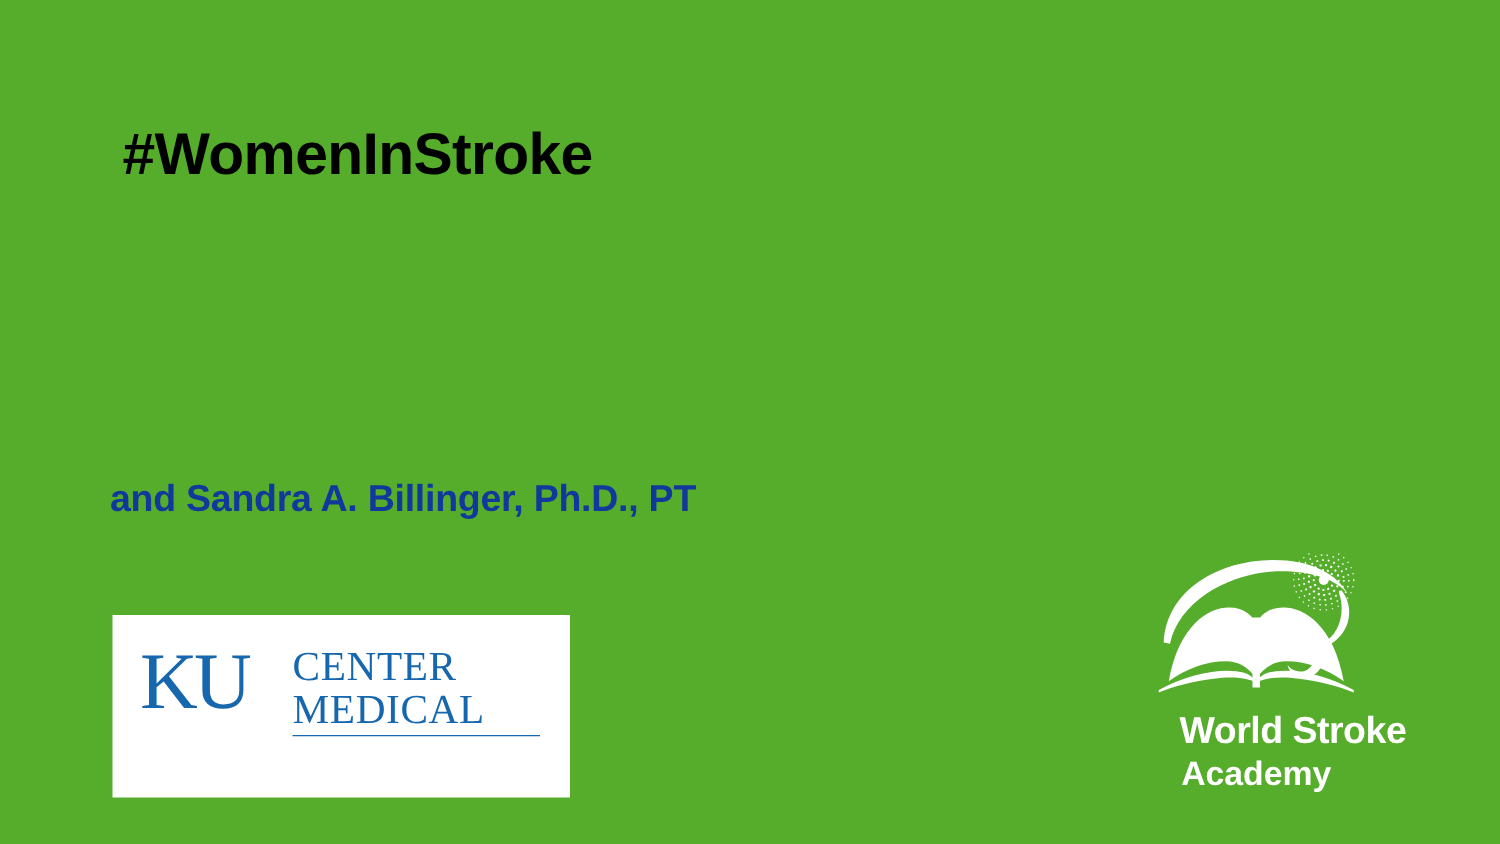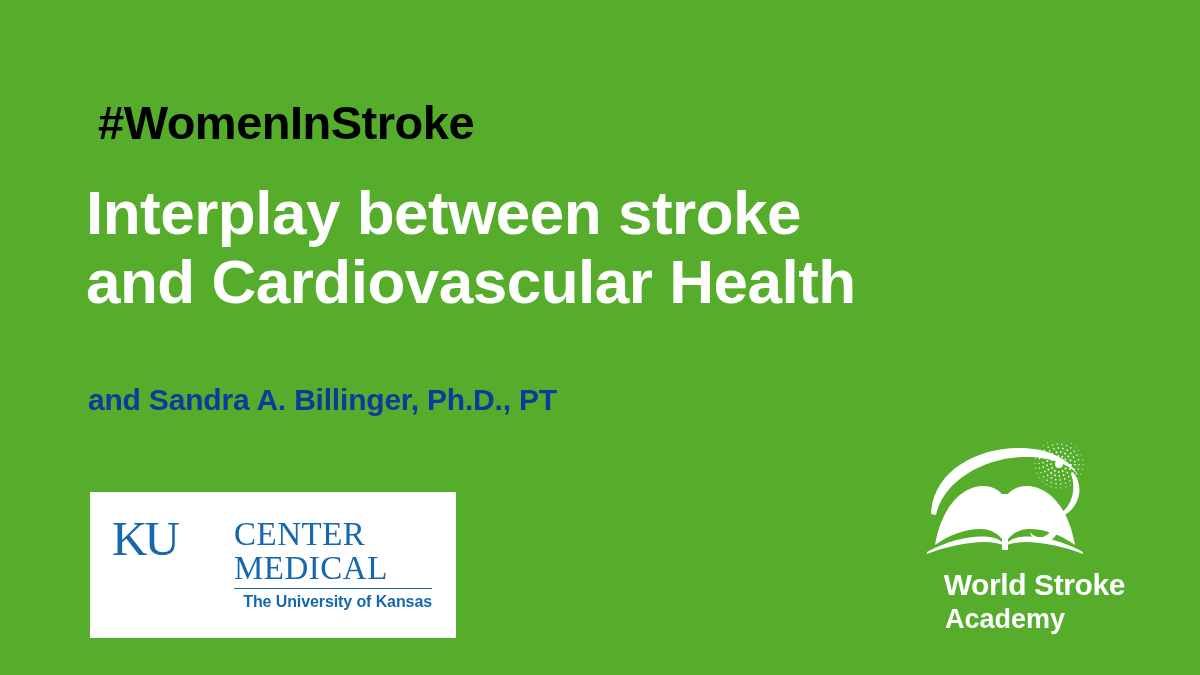--- a/index.html
+++ b/index.html
@@ -88,21 +88,21 @@
     height: 100px;
   }
   .ku-mark {
     position: absolute;
     left: 0;
     top: 0;
     width: 120px;
     height: 74px;
     color: #1667ae;
     font-family: "Liberation Serif", serif;
-    font-size: 49px;
+    font-size: 64px;
     font-weight: normal;
     line-height: 0.92;
     letter-spacing: -3px;
   }
   .ku-words {
     position: absolute;
     left: 122px;
     top: 2px;
     width: 200px;
   }
@@ -175,37 +175,32 @@
     line-height: 1.2;
   }
 </style>
 </head>
 <body>
 
 <div class="slide">
 
   <div class="hashtag">#WomenInStroke</div>
 
-  <div class="title">
-    <span class="title-line">Interplay between stroke</span>
-    <span class="title-line">and Cardiovascular Health</span>
-  </div>
 
   <div class="authors">
     <span class="author-line">and Sandra A. Billinger, Ph.D., PT</span>
   </div>
 
   <div class="ku-logo">
     <div class="ku-inner">
       <div class="ku-mark">KU</div>
       <div class="ku-words">
         <span class="ku-medical">CENTER</span>
         <span class="ku-center">MEDICAL</span>
         <div class="ku-rule"></div>
-        <span class="ku-tagline">The University of Kansas</span>
       </div>
     </div>
   </div>
 
   <div class="wsa-logo">
     <div class="wsa-emblem">
       <svg viewBox="0 0 170 122" width="170" height="122" aria-hidden="true">
         <g fill="#ffffff">
 
           <path d="M8 72 C10 30 52 6 96 6 C124 6 146 16 155 33 C146 21 124 14 98 15 C58 17 20 40 13 73 Z"></path>

